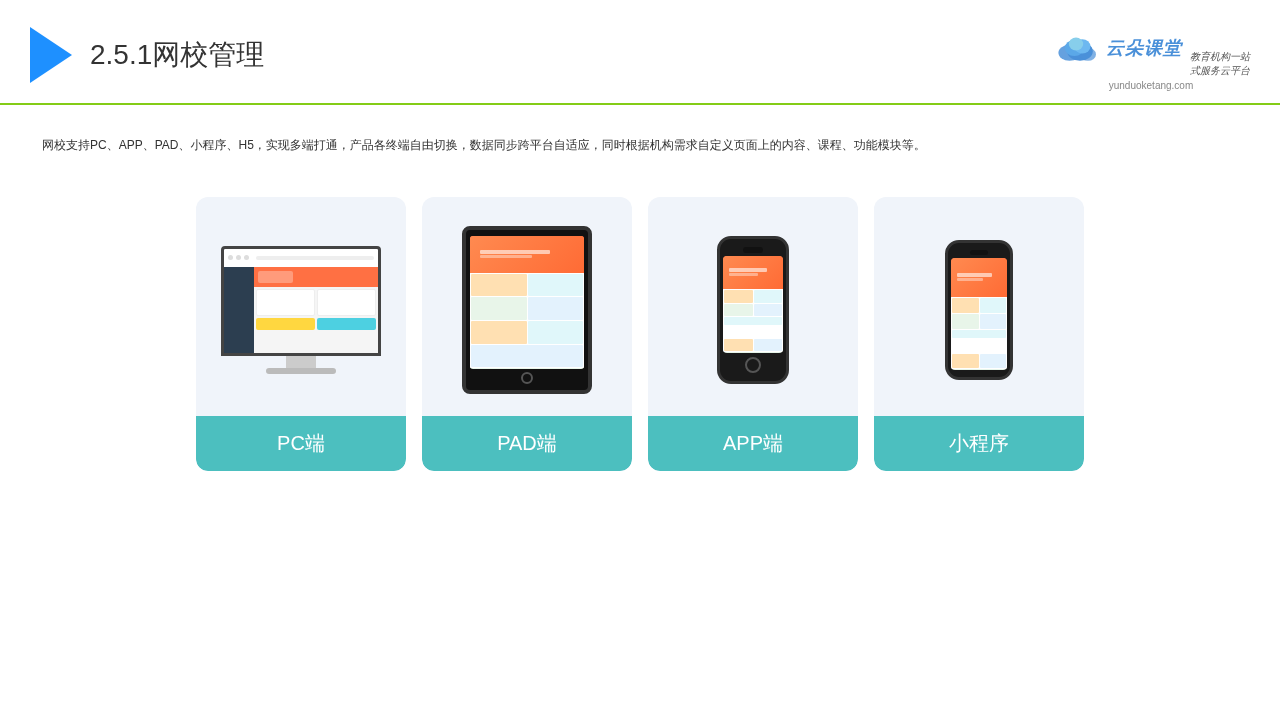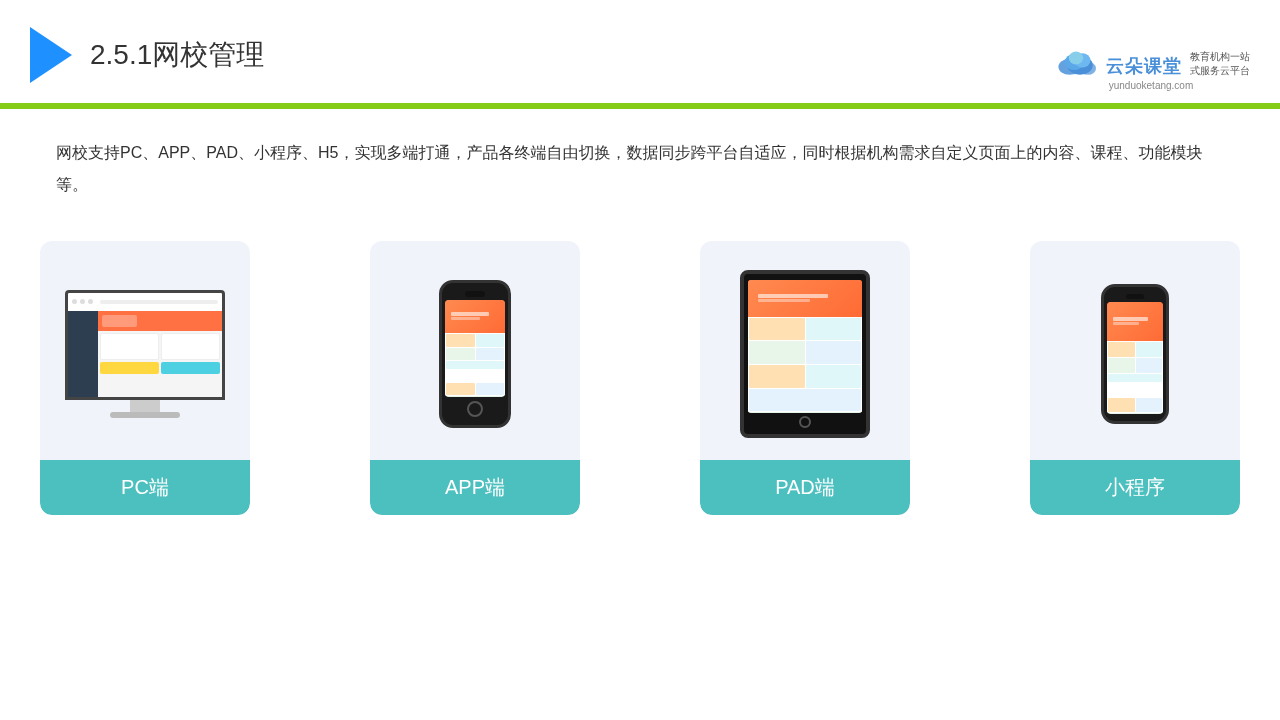--- a/index.html
+++ b/index.html
@@ -11,21 +11,21 @@
       overflow: hidden;
       position: relative;
     }
 
     
     .header {
       display: flex;
       align-items: center;
       justify-content: space-between;
       padding: 18px 30px 12px 30px;
-      border-bottom: 6px solid #84cc16;
+      border-bottom: 2px solid #84cc16;
     }
     .header-left {
       display: flex;
       align-items: center;
       gap: 18px;
     }
     .play-icon {
       width: 0;
       height: 0;
       border-top: 28px solid transparent;
@@ -44,22 +44,23 @@
     }
 
     
     .logo-area {
       display: flex;
       flex-direction: column;
       align-items: center;
     }
     .logo-cloud {
       display: flex;
-      align-items: flex-end;
+      align-items: center;
       gap: 6px;
+      font-style: italic;
     }
     .cloud-icon-svg {
       width: 48px;
       height: 32px;
     }
     .logo-text {
       font-size: 18px;
       color: #4a90d9;
       font-weight: bold;
       letter-spacing: 1px;
@@ -71,30 +72,30 @@
     }
     .logo-tagline {
       font-size: 10px;
       color: #555;
       text-align: right;
       margin-top: -2px;
     }
 
     
     .description {
-      padding: 28px 70px 20px 56px;
-      font-size: 16px;
+      padding: 28px 70px 20px 42px;
+      font-size: 12px;
       color: #333;
       line-height: 2;
     }
 
     
     .cards-container {
       display: flex;
-      justify-content: space-between;
+      justify-content: center;
       gap: 16px;
       padding: 10px 40px;
       margin-top: 10px;
     }
     .card {
       background: #f0f4fa;
       border-radius: 12px;
       width: 210px;
       display: flex;
       flex-direction: column;
@@ -346,20 +347,48 @@
         </div>
         <div class="pc-stand"></div>
         <div class="pc-base"></div>
       </div>
     </div>
     <div class="card-label">PC端</div>
   </div>
 
   <div class="card">
     <div class="card-image-area">
+      <div class="tablet-mockup">
+        <div class="tablet-frame">
+          <div class="tablet-screen">
+            <div class="screen-orange-bar" style="height:28%;">
+              <div style="width:85%;display:flex;flex-direction:column;gap:1px;">
+                <div style="height:4px;background:rgba(255,255,255,0.6);border-radius:1px;width:75%;"></div>
+                <div style="height:3px;background:rgba(255,255,255,0.4);border-radius:1px;width:55%;"></div>
+              </div>
+            </div>
+            <div class="screen-content-blocks" style="height:72%;">
+              <div class="mini-block mini-block-orange"></div>
+              <div class="mini-block mini-block-teal"></div>
+              <div class="mini-block mini-block-green"></div>
+              <div class="mini-block"></div>
+              <div class="mini-block mini-block-orange"></div>
+              <div class="mini-block mini-block-teal"></div>
+              <div class="mini-block" style="grid-column:1/-1;"></div>
+            </div>
+          </div>
+          <div class="tablet-home-btn"></div>
+        </div>
+      </div>
+    </div>
+    <div class="card-label">PAD端</div>
+  </div>
+
+  <div class="card">
+    <div class="card-image-area">
       <div class="phone-mockup">
         <div class="phone-frame">
           <div class="phone-notch"></div>
           <div class="phone-screen">
             <div class="screen-orange-bar">
               <div style="width:85%;display:flex;flex-direction:column;gap:1px;">
                 <div style="height:4px;background:rgba(255,255,255,0.6);border-radius:1px;width:80%;"></div>
                 <div style="height:3px;background:rgba(255,255,255,0.4);border-radius:1px;width:60%;"></div>
               </div>
             </div>
@@ -371,48 +400,20 @@
               <div class="mini-block mini-block-teal" style="grid-column:1/-1;height:8px;"></div>
               <div class="mini-block mini-block-orange"></div>
               <div class="mini-block"></div>
             </div>
           </div>
           <div class="phone-home-btn"></div>
         </div>
       </div>
     </div>
     <div class="card-label">APP端</div>
-  </div>
-
-  <div class="card">
-    <div class="card-image-area">
-      <div class="tablet-mockup">
-        <div class="tablet-frame">
-          <div class="tablet-screen">
-            <div class="screen-orange-bar" style="height:28%;">
-              <div style="width:85%;display:flex;flex-direction:column;gap:1px;">
-                <div style="height:4px;background:rgba(255,255,255,0.6);border-radius:1px;width:75%;"></div>
-                <div style="height:3px;background:rgba(255,255,255,0.4);border-radius:1px;width:55%;"></div>
-              </div>
-            </div>
-            <div class="screen-content-blocks" style="height:72%;">
-              <div class="mini-block mini-block-orange"></div>
-              <div class="mini-block mini-block-teal"></div>
-              <div class="mini-block mini-block-green"></div>
-              <div class="mini-block"></div>
-              <div class="mini-block mini-block-orange"></div>
-              <div class="mini-block mini-block-teal"></div>
-              <div class="mini-block" style="grid-column:1/-1;"></div>
-            </div>
-          </div>
-          <div class="tablet-home-btn"></div>
-        </div>
-      </div>
-    </div>
-    <div class="card-label">PAD端</div>
   </div>
 
   <div class="card">
     <div class="card-image-area">
       <div class="phone-mockup">
         <div class="small-phone-frame">
           <div class="small-phone-notch"></div>
           <div class="small-phone-screen">
             <div class="screen-orange-bar">
               <div style="width:85%;display:flex;flex-direction:column;gap:1px;">

